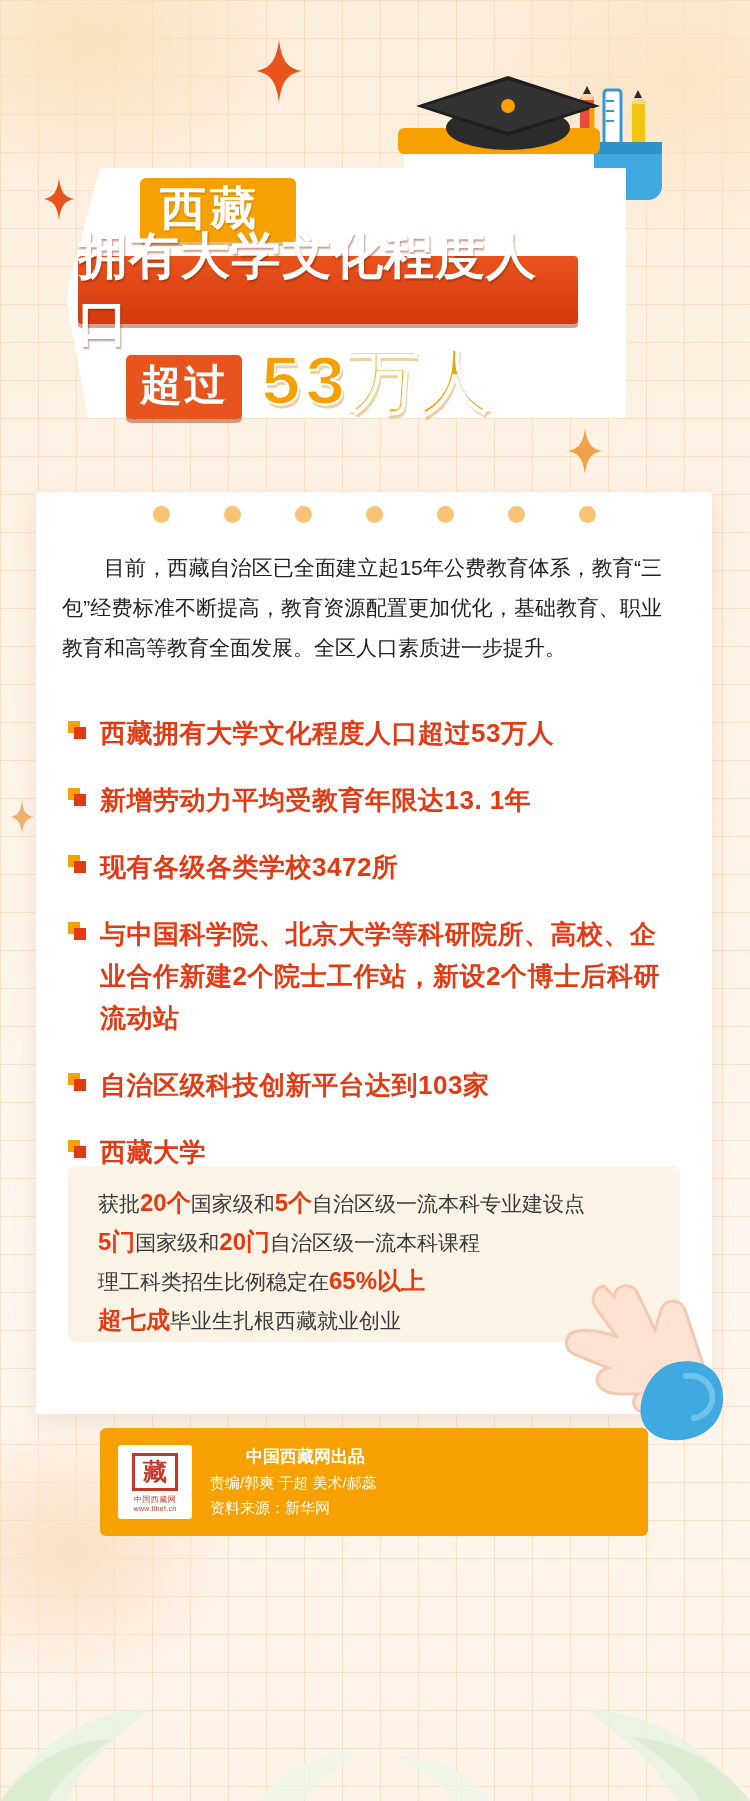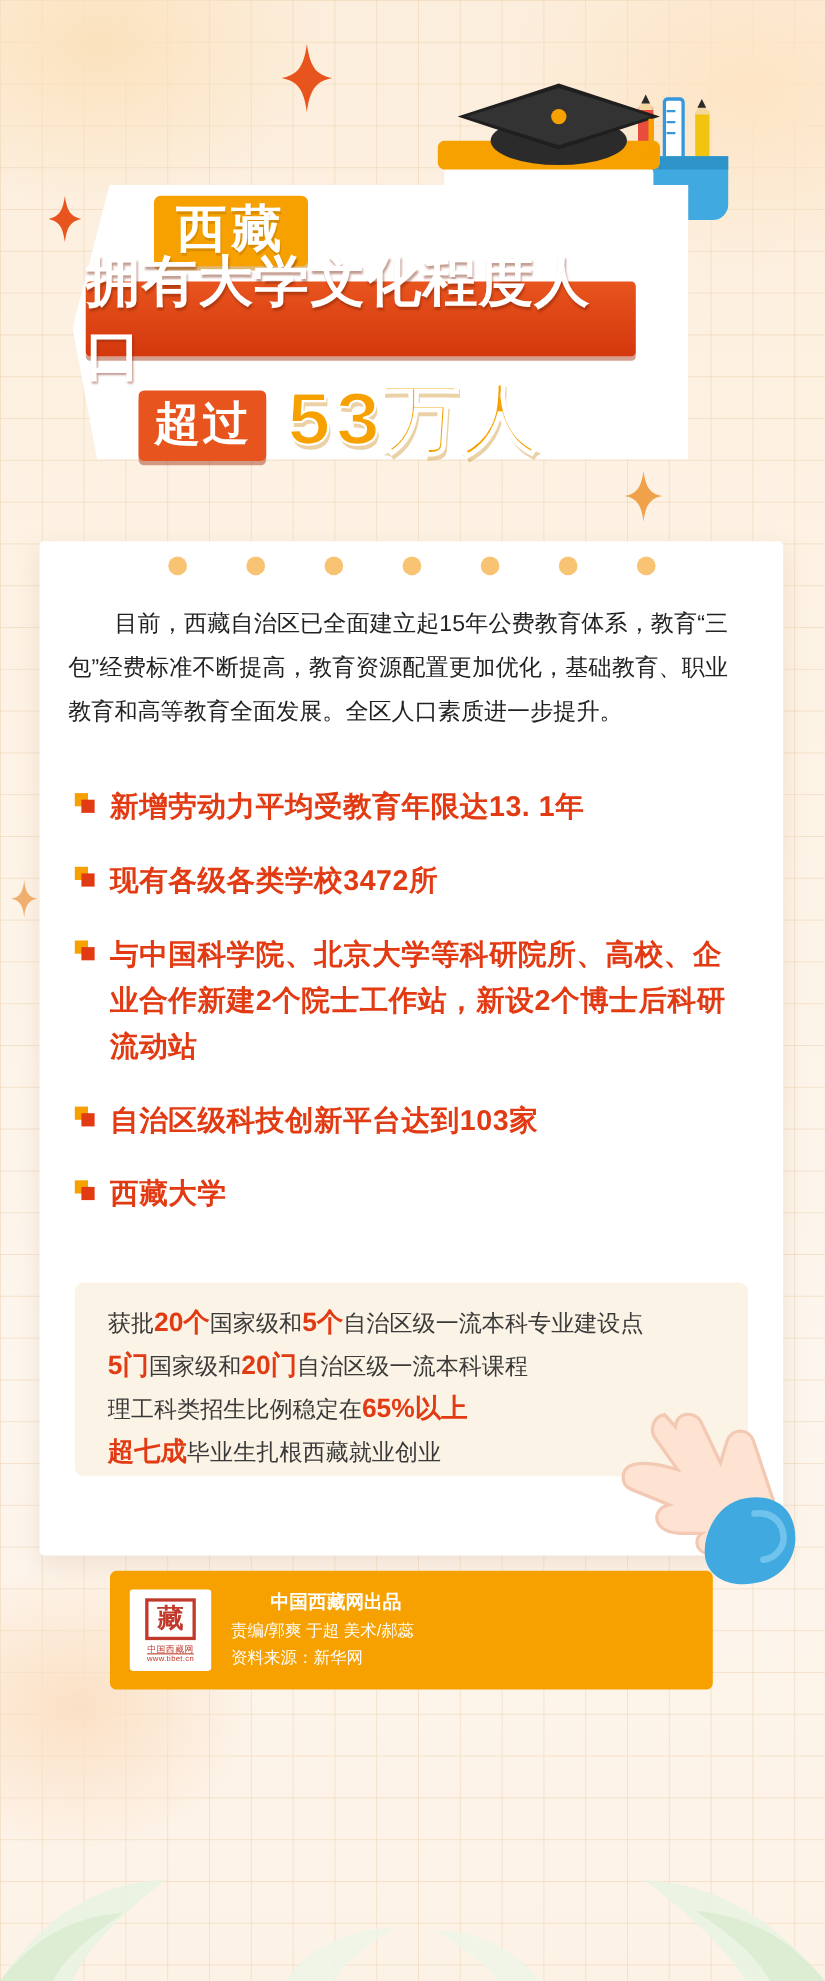--- a/index.html
+++ b/index.html
@@ -80,21 +80,21 @@
   }
   #tag-tibet {
     position: absolute;
     left: 140px;
     top: 178px;
     background: #f6a100;
     color: #ffffff;
     font-weight: bold;
     font-size: 46px;
     letter-spacing: 4px;
-    padding: 6px 20px 10px 20px;
+    padding: 6px 36px 10px 20px;
     border-radius: 6px;
     line-height: 1.05;
     box-shadow: 0 4px 0 rgba(198,124,0,0.55);
     text-shadow: 1px 2px 0 rgba(170,105,0,0.35);
   }
   #band-main {
     position: absolute;
     left: 78px;
     top: 256px;
     width: 500px;
@@ -308,21 +308,20 @@
     align-items: center;
     justify-content: center;
     line-height: 1;
     box-sizing: border-box;
   }
   #footer-logo .cn {
     font-size: 8px;
     color: #c0392b;
     margin-top: 3px;
     letter-spacing: 0.5px;
-    text-decoration: underline;
   }
   #footer-logo .url {
     font-size: 7px;
     color: #c0392b;
     letter-spacing: 0.3px;
   }
   #footer-text { color: #ffffff; }
   #footer-text .l1 {
     font-size: 17px;
     font-weight: bold;
@@ -438,20 +437,27 @@
   </div>
 
   <div id="intro">目前，西藏自治区已全面建立起15年公费教育体系，教育“三包”经费标准不断提高，教育资源配置更加优化，基础教育、职业教育和高等教育全面发展。全区人口素质进一步提升。</div>
 
   <div id="bullets">
     <div class="bullet">
       <span class="bullet-marker">
           <span class="sq-o"></span>
           <span class="sq-r"></span>
         </span>
+      <span class="bullet-text">西藏拥有大学文化程度人口超过53万人</span>
+    </div>
+    <div class="bullet">
+      <span class="bullet-marker">
+          <span class="sq-o"></span>
+          <span class="sq-r"></span>
+        </span>
       <span class="bullet-text">新增劳动力平均受教育年限达13. 1年</span>
     </div>
     <div class="bullet">
       <span class="bullet-marker">
           <span class="sq-o"></span>
           <span class="sq-r"></span>
         </span>
       <span class="bullet-text">现有各级各类学校3472所</span>
     </div>
     <div class="bullet">

